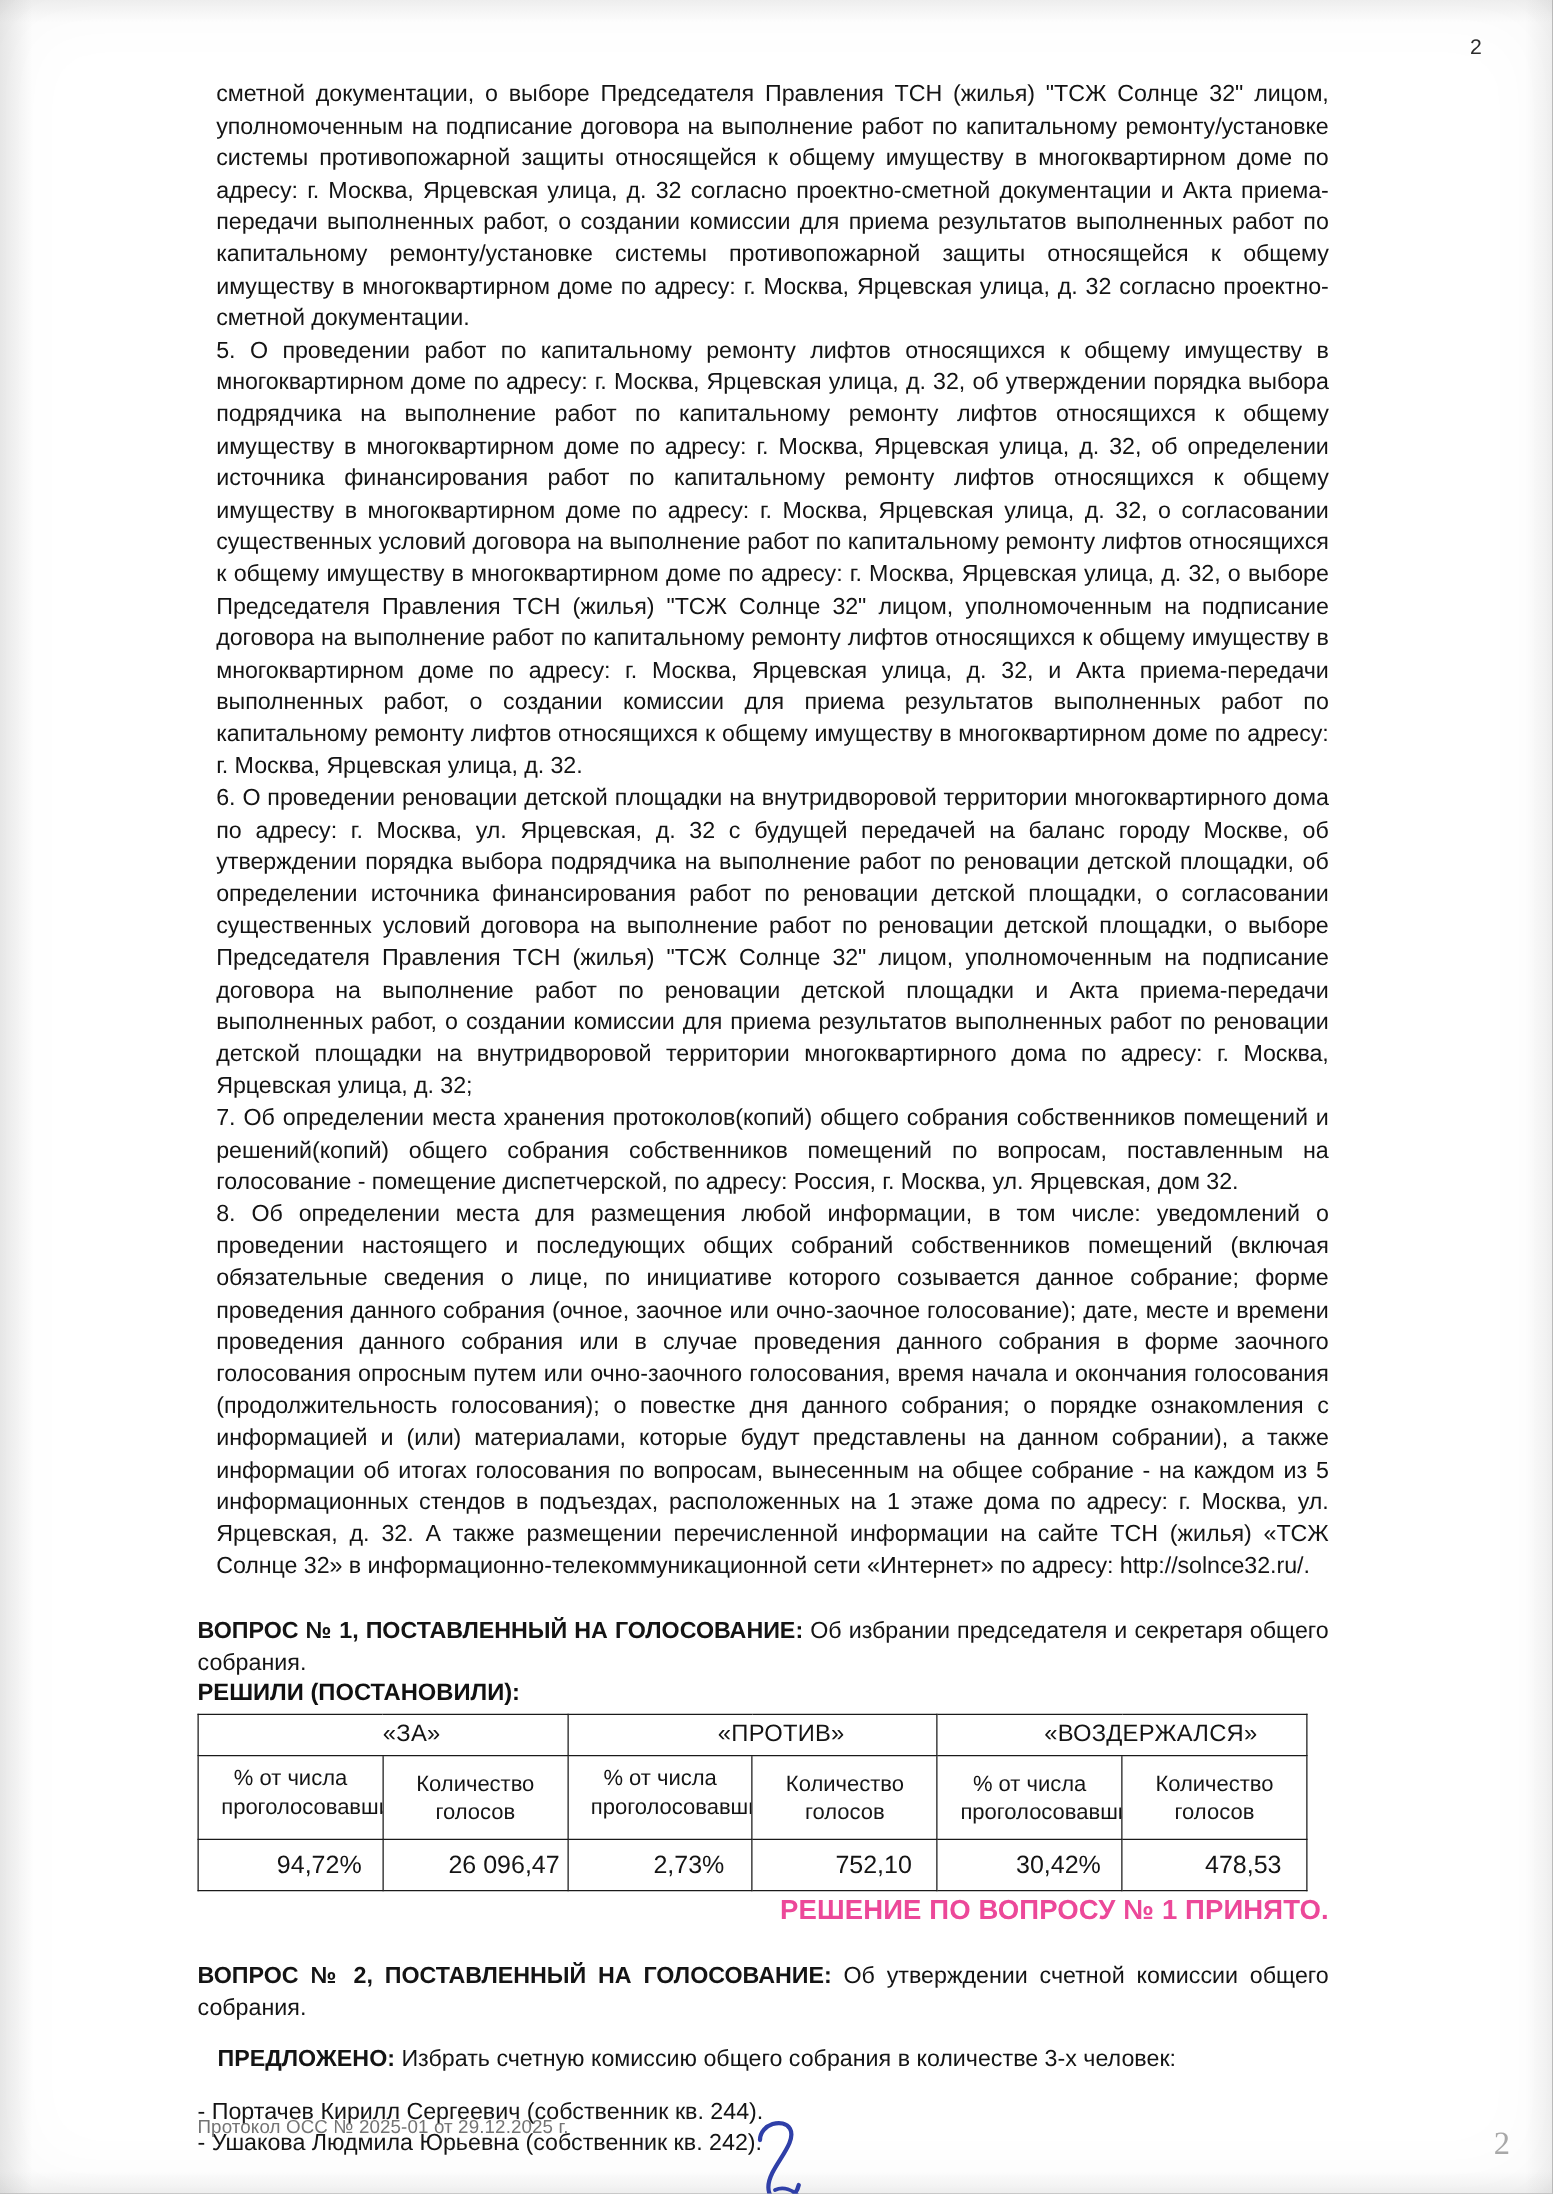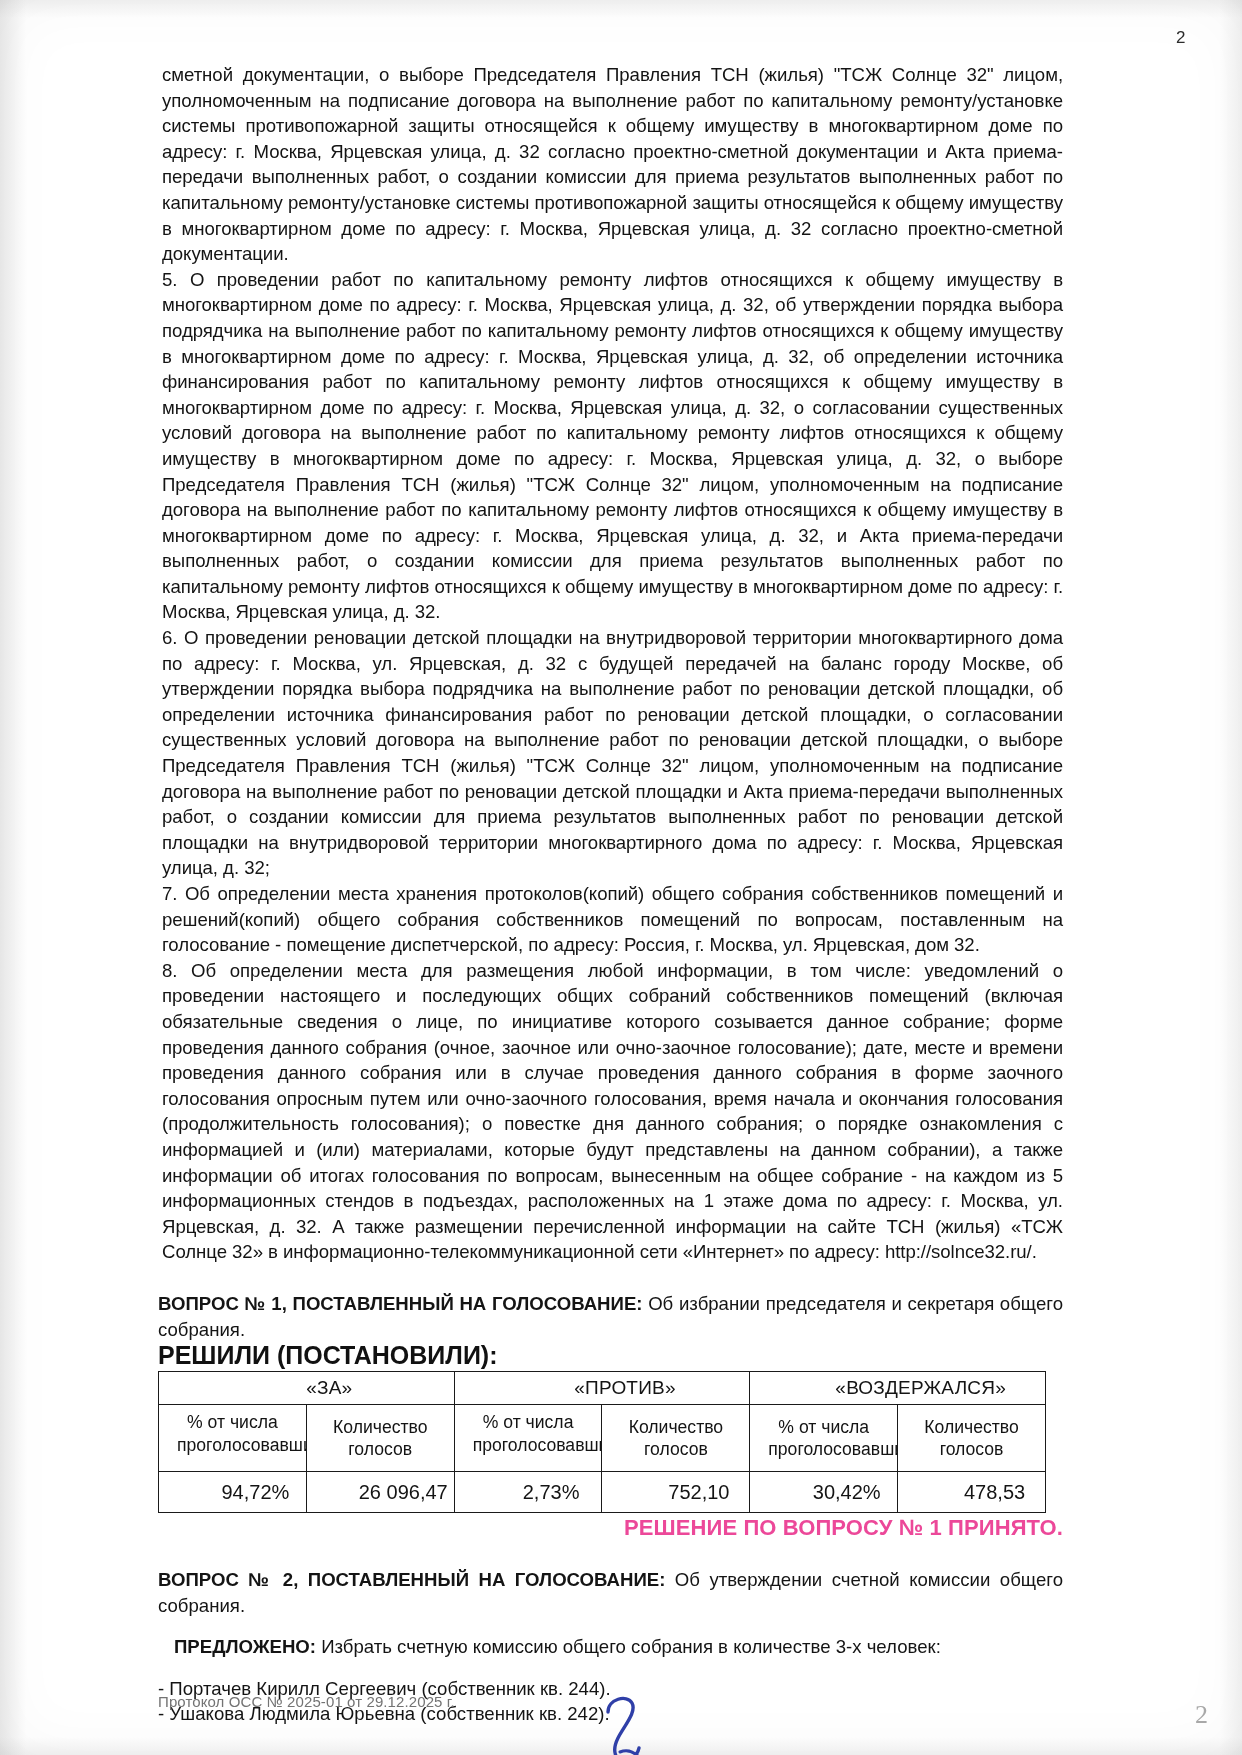--- a/index.html
+++ b/index.html
@@ -39,21 +39,21 @@
     color: #2b2b2b;
     letter-spacing: .5px;
   }
   .content {
     position: absolute;
     left: 158px;
     top: 62px;
     width: 905px;
   }
   p.body {
-    margin: 0 0 0px 4px;
+    margin: 0 0 0px 15px;
     font-size: 18.6px;
     line-height: 25.6px;
     text-align: justify;
     text-justify: inter-word;
     letter-spacing: -0.05px;
     color: #141414;
   }
 
   .gap-lg { height: 26px; }
 
@@ -70,21 +70,21 @@
   p.left {
     margin: 16px;
     font-size: 18.6px;
     line-height: 25.6px;
     text-align: left;
     color: #141414;
   }
 
   p.decided {
     margin: 0;
-    font-size: 25px;
+    font-size: 19px;
     line-height: 26px;
     font-weight: bold;
     color: #111;
   }
 
   
   table.vote {
     border-collapse: collapse;
     width: 888px;
     margin-top: 3px;

